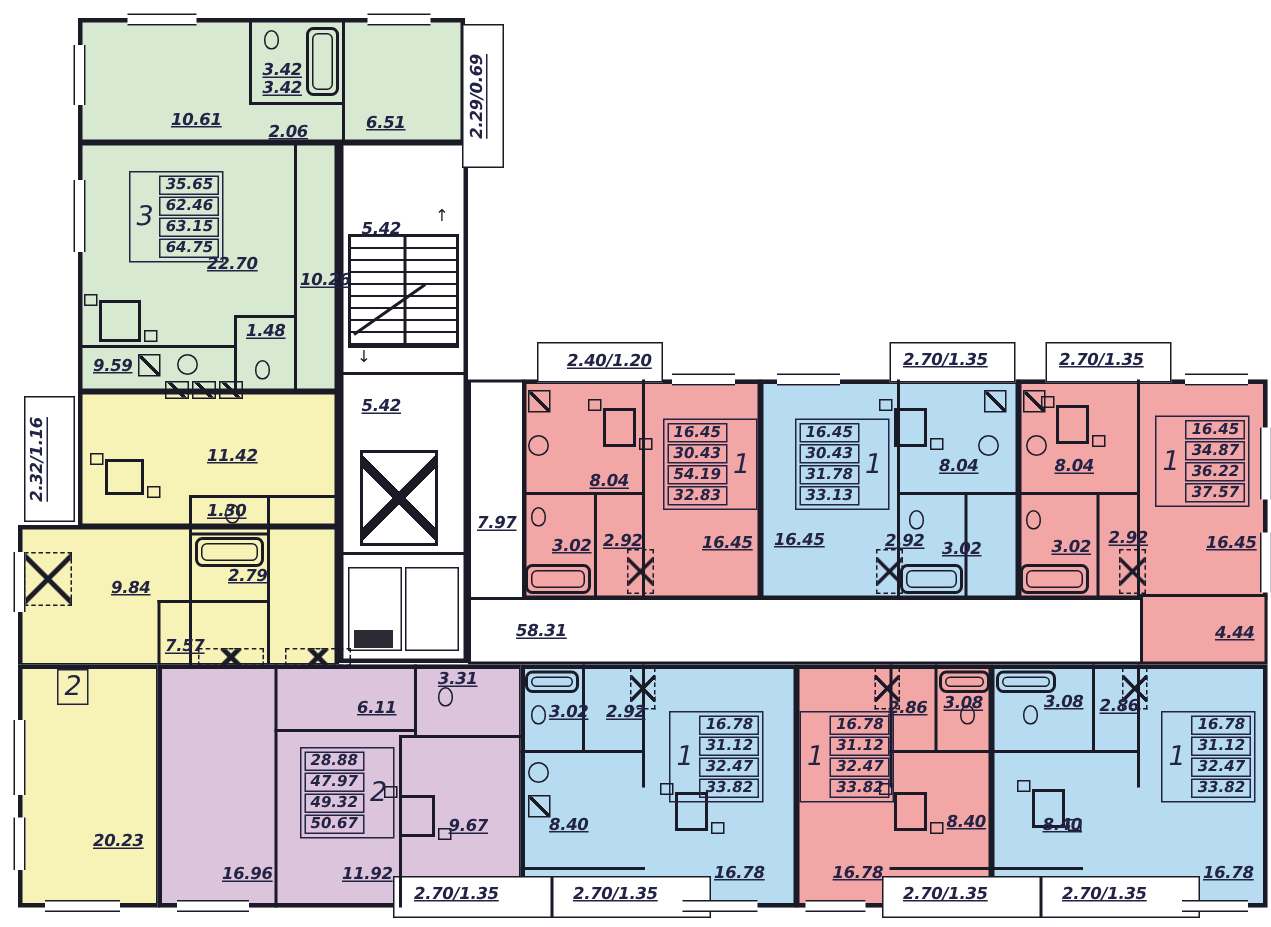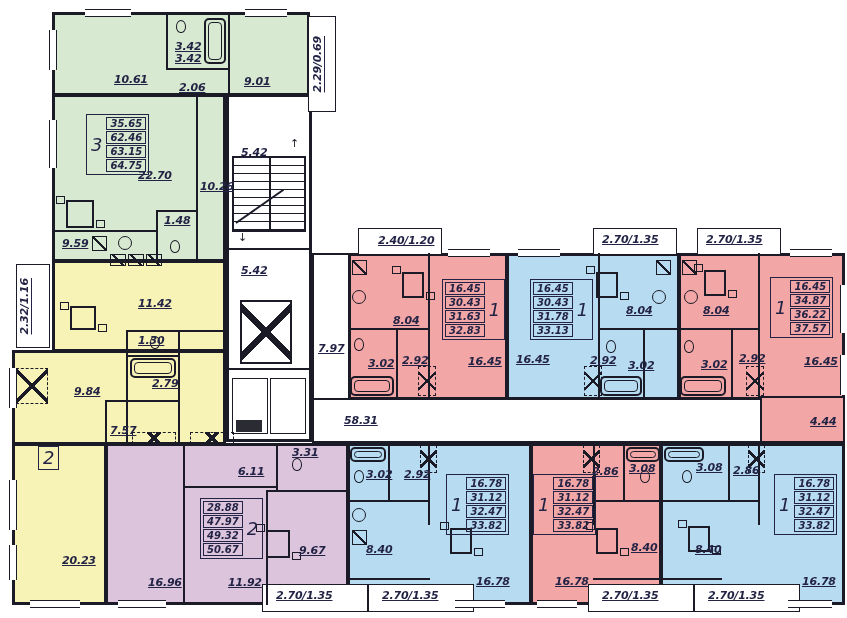--- a/index.html
+++ b/index.html
@@ -212,21 +212,21 @@
   <div class="win winv" style="left:840px;top:285px;width:8px;height:48px"></div>
   <div class="win winv" style="left:840px;top:355px;width:8px;height:40px"></div>
   <div class="win winh" style="left:448px;top:249px;width:42px;height:8px"></div>
   <div class="win winh" style="left:518px;top:249px;width:42px;height:8px"></div>
   <div class="win winh" style="left:790px;top:249px;width:42px;height:8px"></div>
 
   <div class="lbl" style="left:114px;top:75px">10.61</div>
   <div class="lbl" style="left:175px;top:42px">3.42</div>
   <div class="lbl" style="left:175px;top:54px">3.42</div>
   <div class="lbl" style="left:179px;top:83px">2.06</div>
-  <div class="lbl" style="left:244px;top:77px">9.01</div>
+  <div class="lbl" style="left:244px;top:77px">6.51</div>
   <div class="lbl" style="left:138px;top:171px">22.70</div>
   <div class="lbl" style="left:200px;top:182px">10.26</div>
   <div class="lbl" style="left:62px;top:239px">9.59</div>
   <div class="lbl" style="left:164px;top:216px">1.48</div>
 
   <div class="lbl" style="left:241px;top:148px">5.42</div>
   <div class="lbl" style="left:241px;top:266px">5.42</div>
   <div class="lbl" style="left:318px;top:344px">7.97</div>
   <div class="lbl" style="left:344px;top:416px">58.31</div>
 
@@ -303,21 +303,21 @@
       <div class="v">47.97</div>
       <div class="v">49.32</div>
       <div class="v">50.67</div>
     </div>
   </div>
   <div class="atable dr" style="left:442px;top:279px">
     <div class="digit">1</div>
     <div class="vals">
       <div class="v">16.45</div>
       <div class="v">30.43</div>
-      <div class="v">31.63</div>
+      <div class="v">54.19</div>
       <div class="v">32.83</div>
     </div>
   </div>
   <div class="atable dr" style="left:530px;top:279px">
     <div class="digit">1</div>
     <div class="vals">
       <div class="v">16.45</div>
       <div class="v">30.43</div>
       <div class="v">31.78</div>
       <div class="v">33.13</div>

